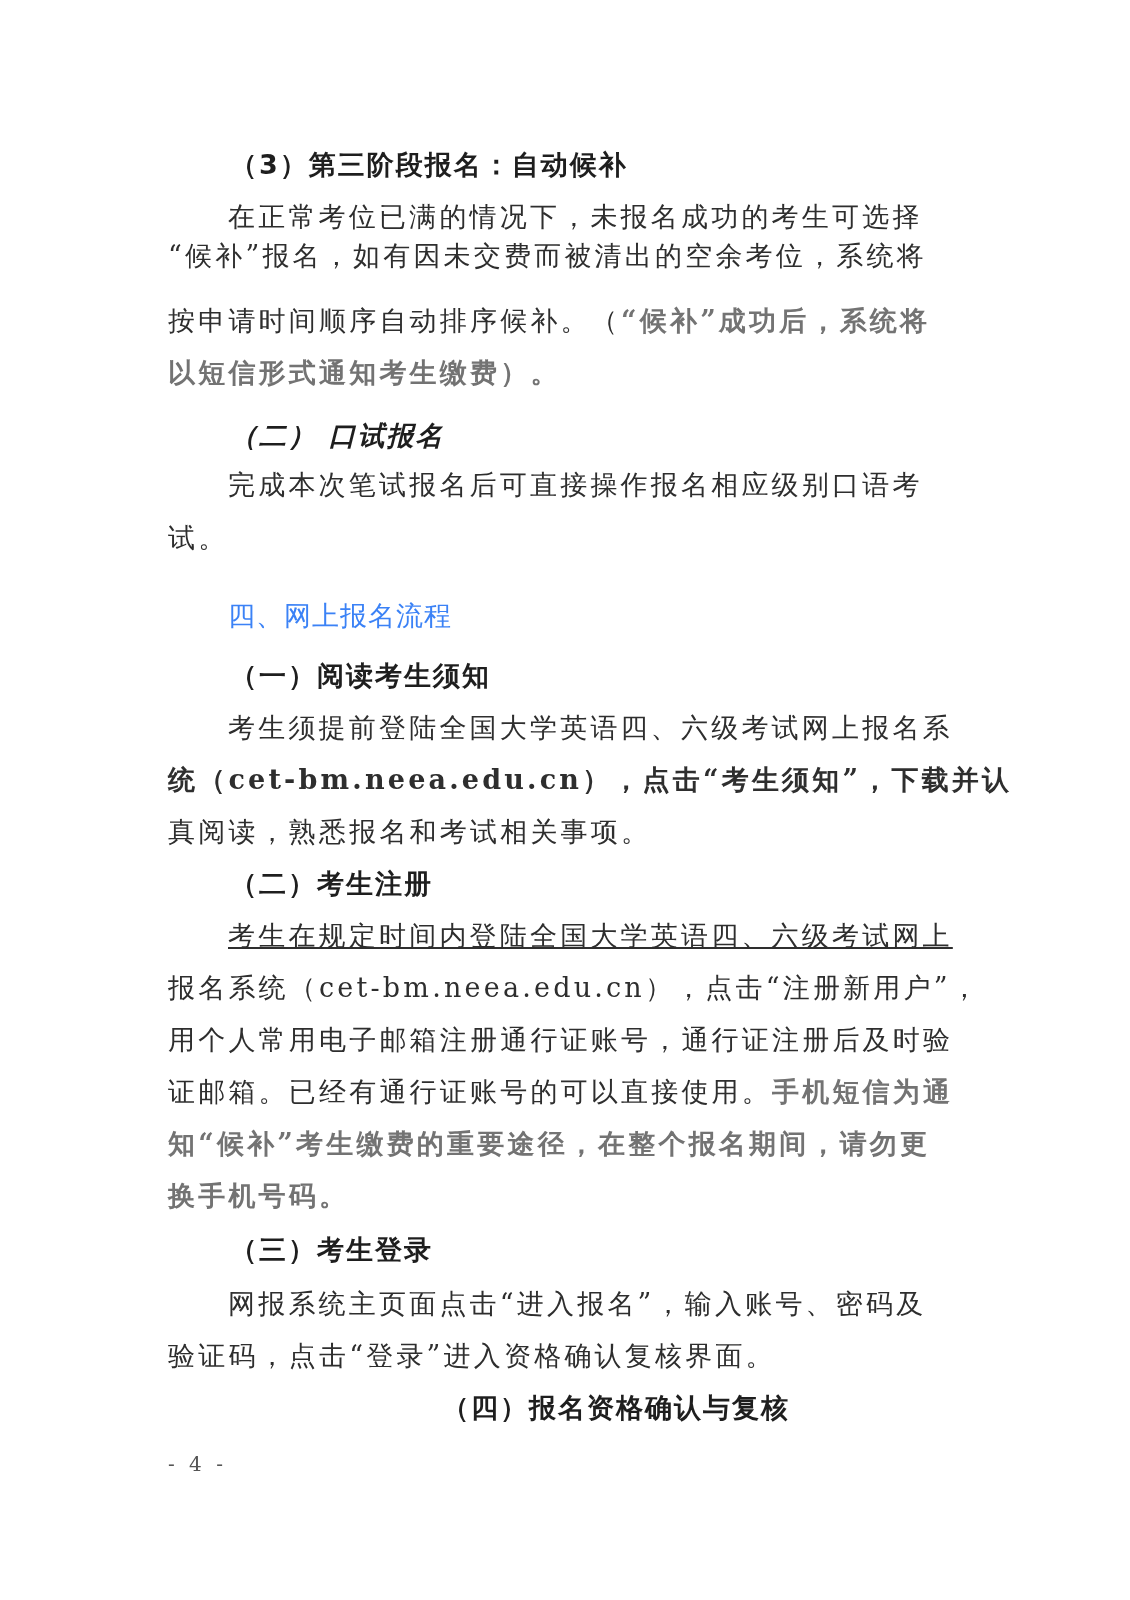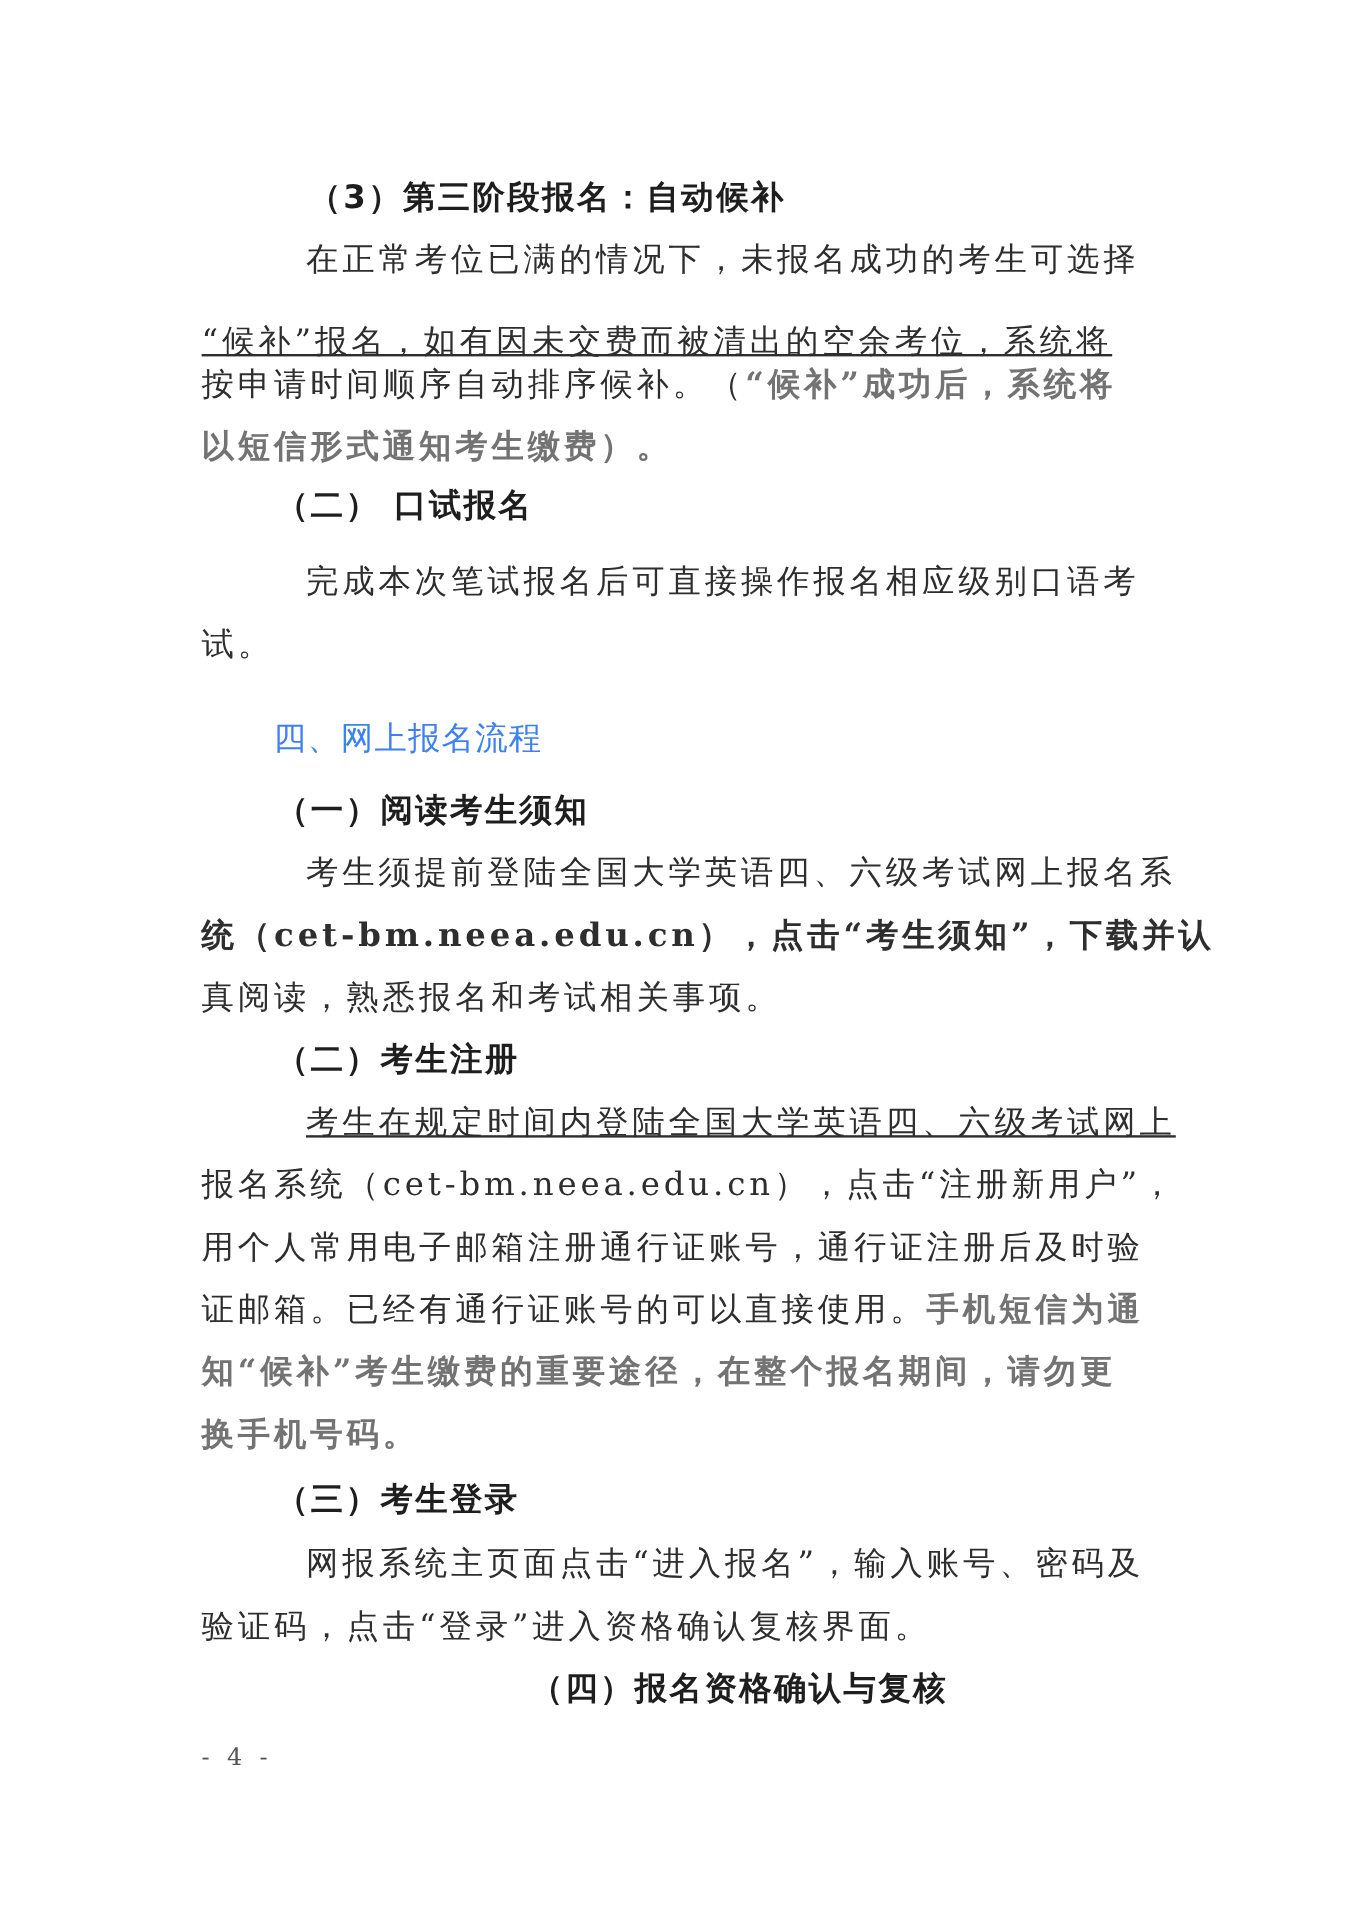--- a/index.html
+++ b/index.html
@@ -24,46 +24,46 @@
     .line {
       position: absolute;
       left: 0;
       width: 772px;
       font-size: 27px;
       line-height: 40px;
       white-space: nowrap;
       letter-spacing: 3.2px;
       color: #2e2e2e;
     }
-    .indent { left: 60px; width: 712px; margin-left: 27px; }
+    .indent { left: 60px; width: 712px; }
     .heading { font-family: "DejaVu Sans", "Liberation Sans", sans-serif; font-weight: bold; color: #1e1e1e; letter-spacing: 2px; }
     .h-sec { font-family: "DejaVu Sans", "Liberation Sans", sans-serif; font-weight: normal; color: #3b82f6; letter-spacing: 1px; }
     .b { font-weight: bold; color: #737373; }
     .footer {
       position: absolute;
       left: 168px;
       top: 1452px;
       font-size: 20px;
       color: #555;
       letter-spacing: 4px;
       font-family: "DejaVu Serif", "Liberation Serif", serif;
     }
   </style>
 </head>
 <body>
 
 <div class="page">
 
   <div class="line indent heading" style="top:145px; left:62px;">（3）第三阶段报名：自动候补</div>
   <div class="line indent" style="top:197px;"><span>在正常考位已满的情况下，未报名成功的考生可选择</span></div>
-  <div class="line" style="top:265px;text-decoration:underline;"><span>“候补”报名，如有因未交费而被清出的空余考位，系统将</span></div>
+  <div class="line" style="top:236px;"><span>“候补”报名，如有因未交费而被清出的空余考位，系统将</span></div>
   <div class="line" style="top:301px;"><span>按申请时间顺序自动排序候补。（</span><span class="b">“候补”成功后，系统将</span></div>
   <div class="line" style="top:353px;"><span class="b">以短信形式通知考生缴费）。</span></div>
 
-  <div class="line heading" style="top:402px; left:62px;">（二） 口试报名</div>
+  <div class="line heading" style="top:416px; left:62px;font-style:italic;">（二） 口试报名</div>
   <div class="line indent" style="top:465px;"><span>完成本次笔试报名后可直接操作报名相应级别口语考</span></div>
   <div class="line" style="top:518px;"><span>试。</span></div>
 
   <div class="line h-sec" style="top:596px; left:60px;">四、网上报名流程</div>
 
   <div class="line heading" style="top:656px; left:62px;">（一）阅读考生须知</div>
   <div class="line indent" style="top:708px;"><span>考生须提前登陆全国大学英语四、六级考试网上报名系</span></div>
   <div class="line" style="top:760px;font-weight:bold;"><span>统（cet-bm.neea.edu.cn），点击“考生须知”，下载并认</span></div>
   <div class="line" style="top:812px;"><span>真阅读，熟悉报名和考试相关事项。</span></div>
 

